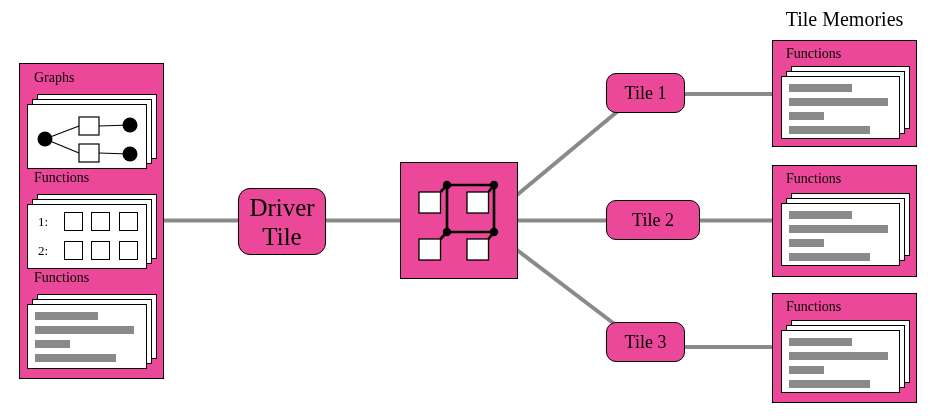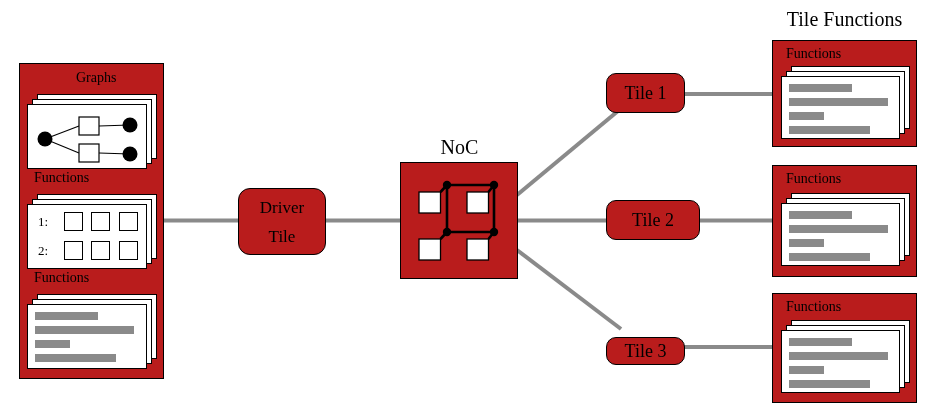--- a/index.html
+++ b/index.html
@@ -4,61 +4,61 @@
 <style>
   html,body { margin:0; padding:0; background:#ffffff; }
   * { box-sizing:border-box; }
   .canvas {
     position:relative; width:937px; height:419px; background:var(--bg,#fff);
     font-family:"Liberation Serif", serif; color:#000; overflow:hidden;
   }
   svg.connectors { position:absolute; left:0; top:0; z-index:1; }
   .conn { stroke:var(--gray,#8a8a8a); stroke-width:4; }
 
-  .node { position:absolute; background:#b91c1c; border:1.5px solid #000; z-index:2; }
+  .node { position:absolute; background:#ec4899; border:1.5px solid #000; z-index:2; }
   .rounded { border:1.4px solid #000; border-radius:10px; display:flex; align-items:center; justify-content:center; }
 
   .big-title { position:absolute; z-index:2; font-size:20px; line-height:22px; }
   .sec-label { position:absolute; font-size:14px; line-height:16px; z-index:3; }
 
   .stack { position:absolute; z-index:3; }
   .card { position:absolute; left:0; top:0; width:100%; height:100%; background:#fff; border:1.4px solid #000; }
   .card.b2 { transform:translate(10px,-10px); }
   .card.b1 { transform:translate(5px,-5px); }
   .card.front { padding:7px 0 0 7px; }
 
   .bar { height:8px; margin-bottom:6px; background:var(--gray,#8a8a8a); }
 
   .sched-row { position:absolute; left:10px; display:flex; align-items:center; }
   .sched-row .row-label { font-size:13px; width:17px; }
   .slot { width:19px; height:19px; border:1.3px solid #000; background:#fff; margin-left:8.5px; }
   .slot:first-of-type { margin-left:2px; }
 
   .tile-box { font-size:18px; }
-  .driver-tile { font-size:17px; line-height:29px; flex-direction:column; }
+  .driver-tile { font-size:25px; line-height:29px; flex-direction:column; }
 </style>
 </head>
 <body>
 
 <div class="canvas">
 
   <svg class="connectors" width="937" height="419" viewBox="0 0 937 419">
     <line class="conn" x1="164" y1="220.5" x2="240" y2="220.5"></line>
     <line class="conn" x1="325" y1="220.5" x2="402" y2="220.5"></line>
     <line class="conn" x1="517" y1="195" x2="618" y2="111"></line>
     <line class="conn" x1="517" y1="220.5" x2="610" y2="220.5"></line>
     <line class="conn" x1="517" y1="250" x2="621" y2="329"></line>
     <line class="conn" x1="684" y1="94" x2="774" y2="94"></line>
     <line class="conn" x1="684" y1="220.5" x2="774" y2="220.5"></line>
     <line class="conn" x1="684" y1="347" x2="774" y2="347"></line>
   </svg>
 
 
   <div class="node" style="left:19px; top:63px; width:145px; height:316px;">
-    <div class="sec-label" style="left:14px; top:6px;margin-left:42px;">Graphs</div>
+    <div class="sec-label" style="left:14px; top:6px;">Graphs</div>
     <div class="stack" style="left:7px; top:40px; width:120px; height:65px;">
       <div class="card b2"></div>
       <div class="card b1"></div>
       <div class="card front" style="padding:0;">
         <svg width="117" height="62" viewBox="0 0 117 62">
           <line x1="17" y1="34" x2="51" y2="21" stroke="#000" stroke-width="1.1"></line>
           <line x1="17" y1="34" x2="51" y2="48" stroke="#000" stroke-width="1.1"></line>
           <line x1="71" y1="21" x2="102" y2="20" stroke="#000" stroke-width="1.1"></line>
           <line x1="71" y1="48" x2="102" y2="49" stroke="#000" stroke-width="1.1"></line>
           <circle cx="17" cy="34" r="7.5" fill="#000"></circle>
@@ -101,21 +101,20 @@
           <div class="bar" style="width: 81px;"></div>
         </div>
     </div>
   </div>
 
   <div class="node rounded driver-tile" style="left:238px; top:188px; width:88px; height:67px; border-radius:12px;">
     <div>Driver</div>
     <div>Tile</div>
   </div>
 
-  <div class="big-title" style="left:401px; top:136px; width:117px; text-align:center;">NoC</div>
   <div class="node" style="left:400px; top:162px; width:118px; height:117px;">
     <svg width="115" height="114" viewBox="0 0 115 114">
       <rect x="18" y="29" width="21.5" height="21" fill="#fff" stroke="#000" stroke-width="1.3"></rect>
       <rect x="66" y="29" width="21.5" height="21" fill="#fff" stroke="#000" stroke-width="1.3"></rect>
       <rect x="18" y="76" width="21.5" height="21" fill="#fff" stroke="#000" stroke-width="1.3"></rect>
       <rect x="66" y="76" width="21.5" height="21" fill="#fff" stroke="#000" stroke-width="1.3"></rect>
       <line x1="46" y1="22" x2="39.5" y2="29" stroke="#000" stroke-width="2.6"></line>
       <line x1="93" y1="22" x2="87.5" y2="29" stroke="#000" stroke-width="2.6"></line>
       <line x1="46" y1="69" x2="39.5" y2="76" stroke="#000" stroke-width="2.6"></line>
       <line x1="93" y1="69" x2="87.5" y2="76" stroke="#000" stroke-width="2.6"></line>
@@ -126,25 +125,25 @@
       <circle cx="93" cy="69" r="4.2" fill="#000"></circle>
     </svg>
   </div>
 
   <div class="node rounded tile-box" style="left:606px; top:73px; width:79px; height:40px;">
     <span>Tile 1</span>
   </div>
   <div class="node rounded tile-box" style="left:606px; top:200px; width:94px; height:40px;">
     <span>Tile 2</span>
   </div>
-  <div class="node rounded tile-box" style="left:606px; top:337px; width:79px; height:28px;">
+  <div class="node rounded tile-box" style="left:606px; top:322px; width:79px; height:40px;">
     <span>Tile 3</span>
   </div>
 
-  <div class="big-title" style="left:762px; top:8px; width:165px; text-align:center;">Tile Functions</div>
+  <div class="big-title" style="left:762px; top:8px; width:165px; text-align:center;">Tile Memories</div>
 
   <div class="node" style="left:772px; top:40px; width:145px; height:107px;">
     <div class="sec-label" style="left:13px; top:5px;">Functions</div>
     <div class="stack" style="left:8px; top:35px; width:119px; height:63px;">
       <div class="card b2"></div>
       <div class="card b1"></div>
       <div class="card front">
           <div class="bar" style="width: 63px;"></div>
           <div class="bar" style="width: 99px;"></div>
           <div class="bar" style="width: 35px;"></div>

